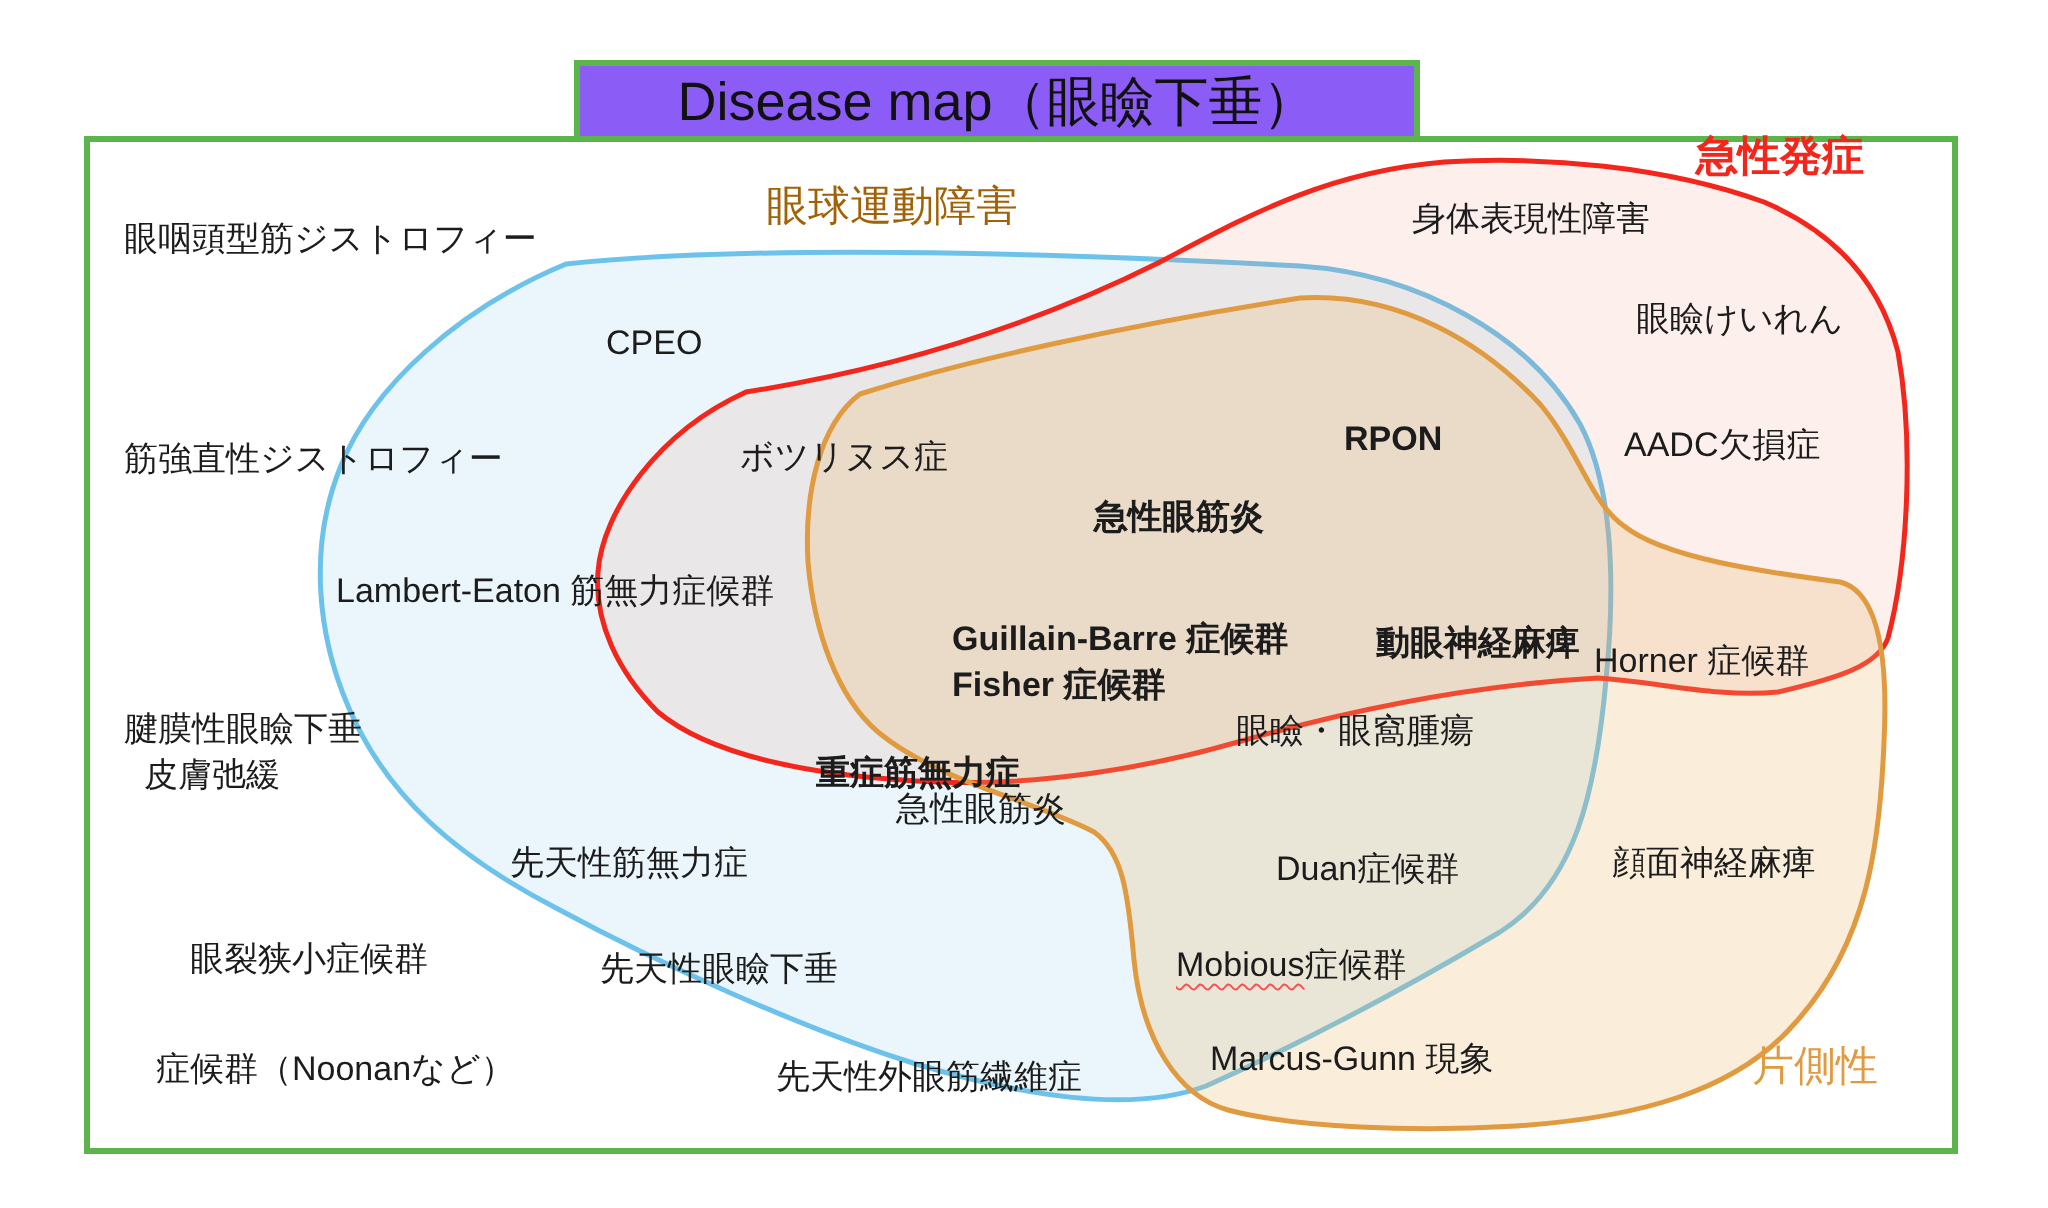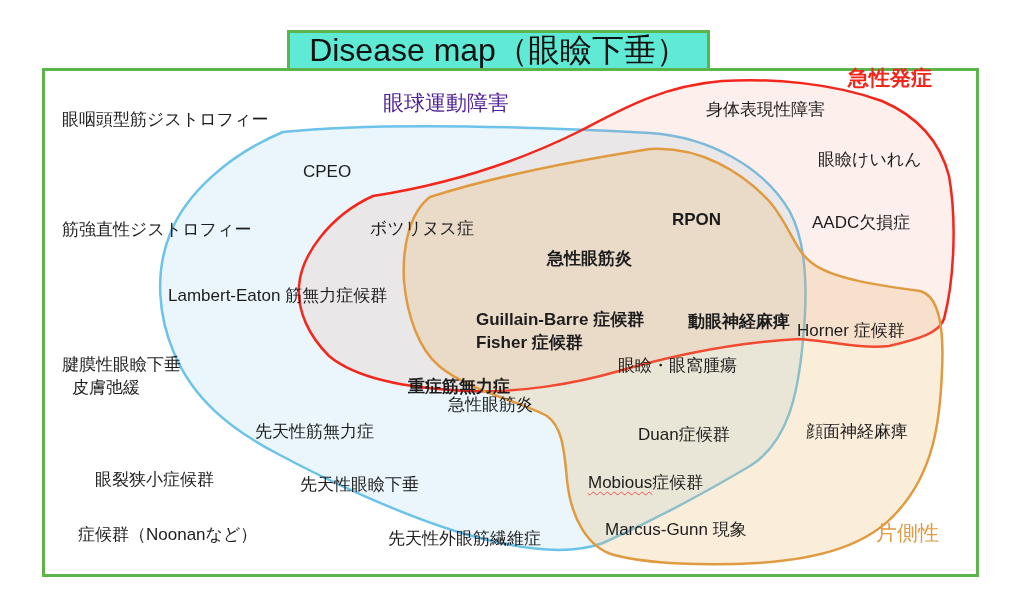--- a/index.html
+++ b/index.html
@@ -6,29 +6,29 @@
   #stage{
     position:relative;width:1024px;height:604px;background:#ffffff;overflow:hidden;
     font-family:"Liberation Sans","DejaVu Sans",sans-serif;color:#1a1a1a;
   }
   #outer-frame{
     position:absolute;left:42px;top:68px;width:937px;height:509px;
     border:3px solid #5CB54A;box-sizing:border-box;background:transparent;
   }
   #title-box{
     position:absolute;left:287px;top:30px;width:423px;height:41px;
-    border:3px solid #5CB54A;box-sizing:border-box;background:#5eead4;
+    border:3px solid #5CB54A;box-sizing:border-box;background:#8b5cf6;
     display:flex;align-items:center;justify-content:center;
-    font-size:32px;color:#111;z-index:5;
+    font-size:27px;color:#111;z-index:5;
   }
   svg.blobs{position:absolute;left:0;top:0;width:1024px;height:604px;z-index:1;}
   .lbl{position:absolute;font-size:17px;line-height:1.2;white-space:nowrap;z-index:3;color:#1c1c1c;}
   .bold{font-weight:bold;margin-top:48px;}
   .region-label{position:absolute;font-size:21px;white-space:nowrap;z-index:4;}
-  .rl-blue{color:#4c1d95;}
+  .rl-blue{color:#a16207;}
   .rl-red{color:#F3261C;font-weight:bold;}
   .rl-orange{color:#E09A40;}
   .wavy{text-decoration:underline wavy #f55151 1px;text-underline-offset:3px;}
 </style>
 </head>
 <body>
 
 <div id="stage">
 
   <div id="outer-frame"></div>

